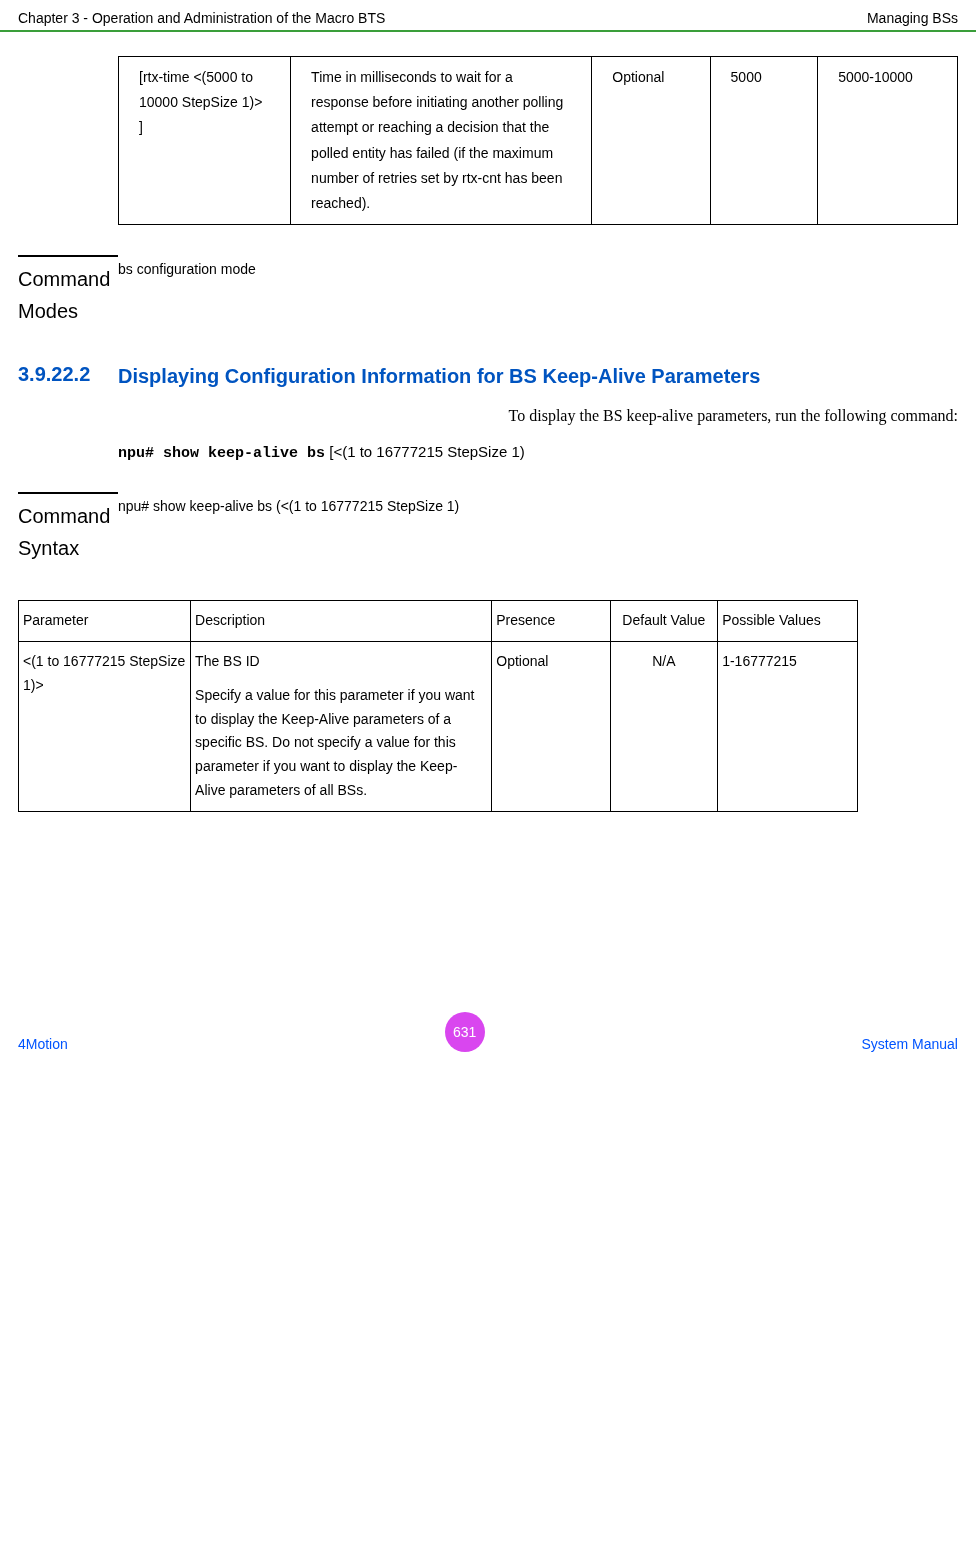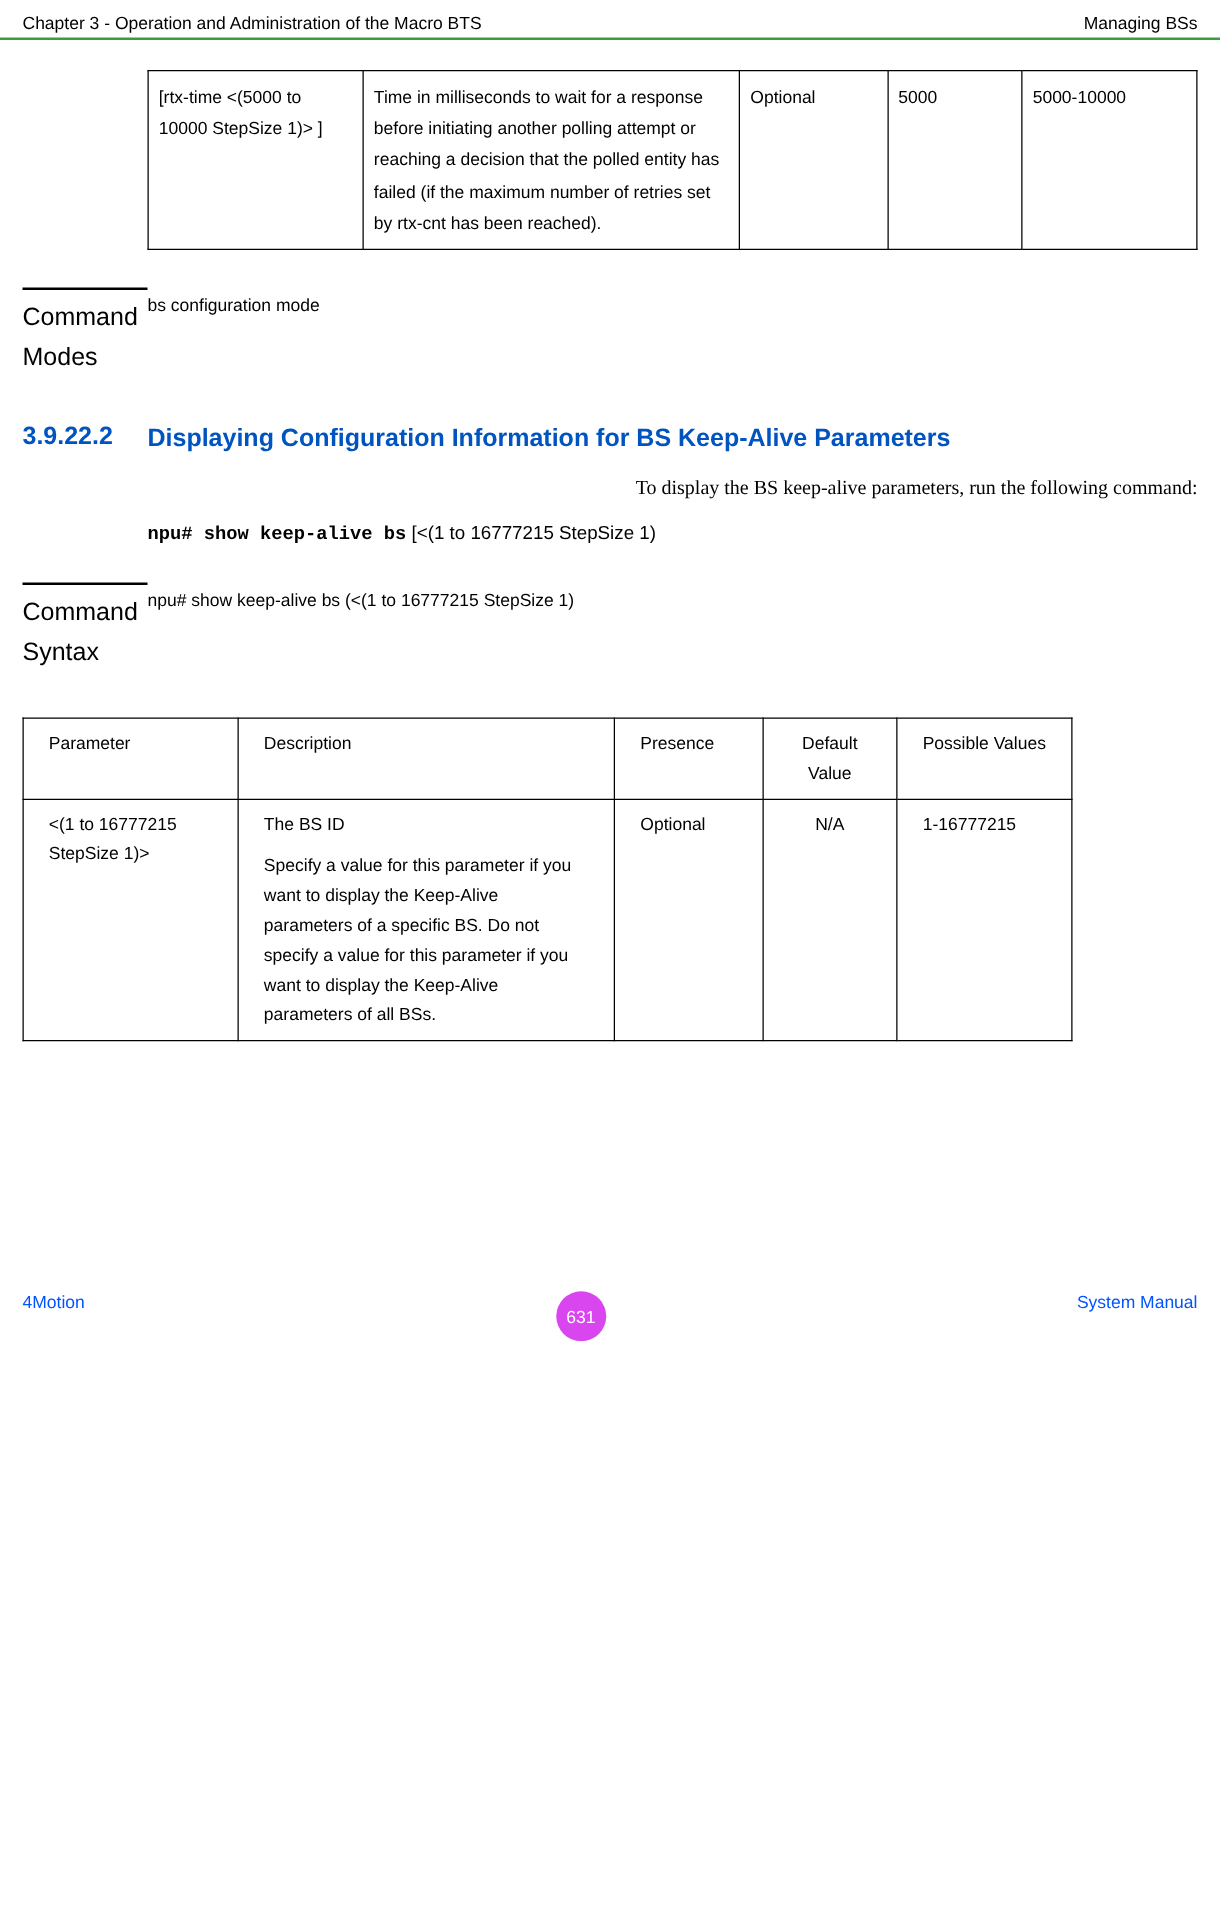--- a/index.html
+++ b/index.html
@@ -21,21 +21,21 @@
       padding: 0 18px;
     }
     .top-table {
       margin-left: 100px;
       margin-top: 24px;
       border-collapse: collapse;
       width: 840px;
     }
     .top-table td {
       border: 1px solid #000;
-      padding: 8px 8px;
+      padding: 8px 20px;
       font-size: 14px;
       vertical-align: top;
       line-height: 1.8;
     }
     .top-table .col1 { width: 160px; }
     .top-table .col2 { width: 280px; }
     .top-table .col3 { width: 110px; }
     .top-table .col4 { width: 100px; }
     .top-table .col5 { width: 130px; }
 
@@ -93,36 +93,36 @@
       font-weight: bold;
     }
 
     .syntax-table {
       margin-top: 0;
       border-collapse: collapse;
       width: 840px;
     }
     .syntax-table th, .syntax-table td {
       border: 1px solid #000;
-      padding: 8px 20px;
+      padding: 8px 4px;
       font-size: 14px;
       vertical-align: top;
       text-align: left;
       font-weight: normal;
       line-height: 1.7;
     }
     .syntax-table .c1 { width: 160px; }
     .syntax-table .c2 { width: 280px; }
     .syntax-table .c3 { width: 110px; }
     .syntax-table .c4 { width: 100px; text-align: center; }
     .syntax-table .c5 { width: 130px; }
 
     .page-footer {
       display: flex;
-      align-items: flex-start;
+      align-items: flex-end;
       justify-content: space-between;
       padding: 0 18px;
       margin-top: 200px;
       font-size: 14px;
     }
     .footer-left { color: #0054ff; }
     .footer-right { color: #0054ff; }
     .page-num-circle {
       background: #d946ef;
       color: #fff;

